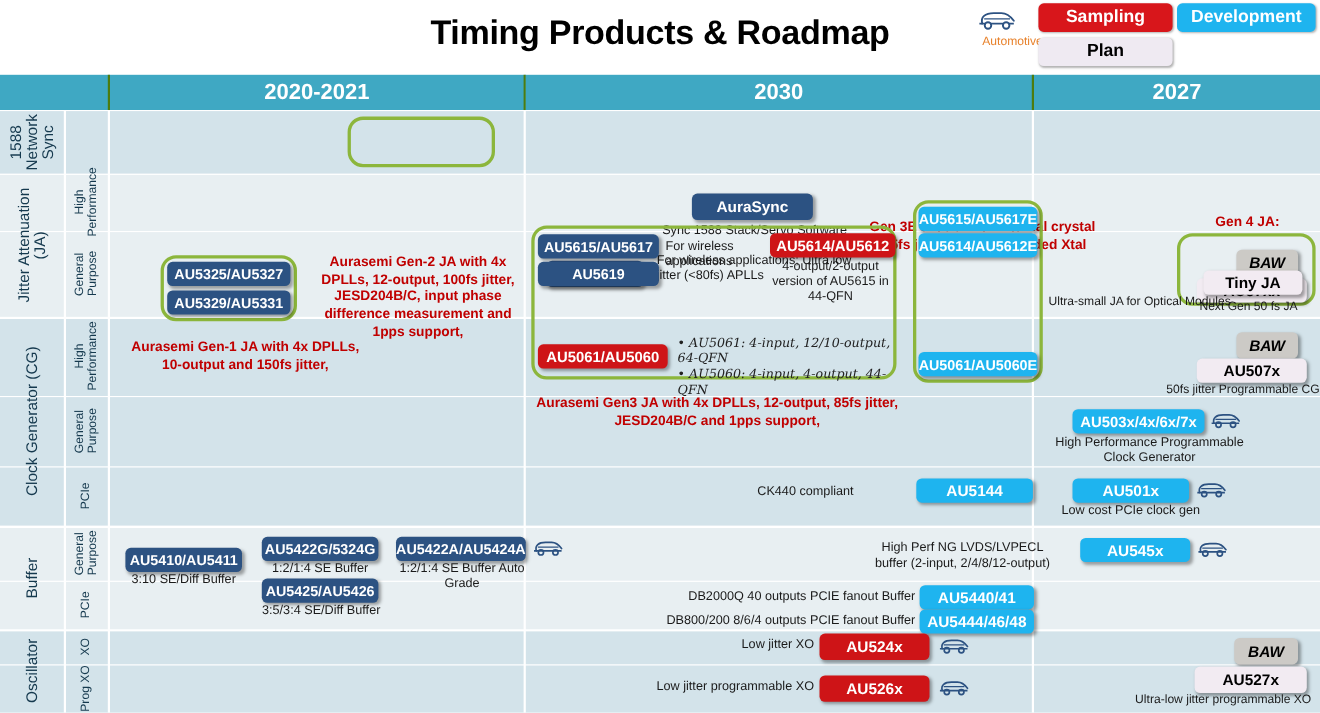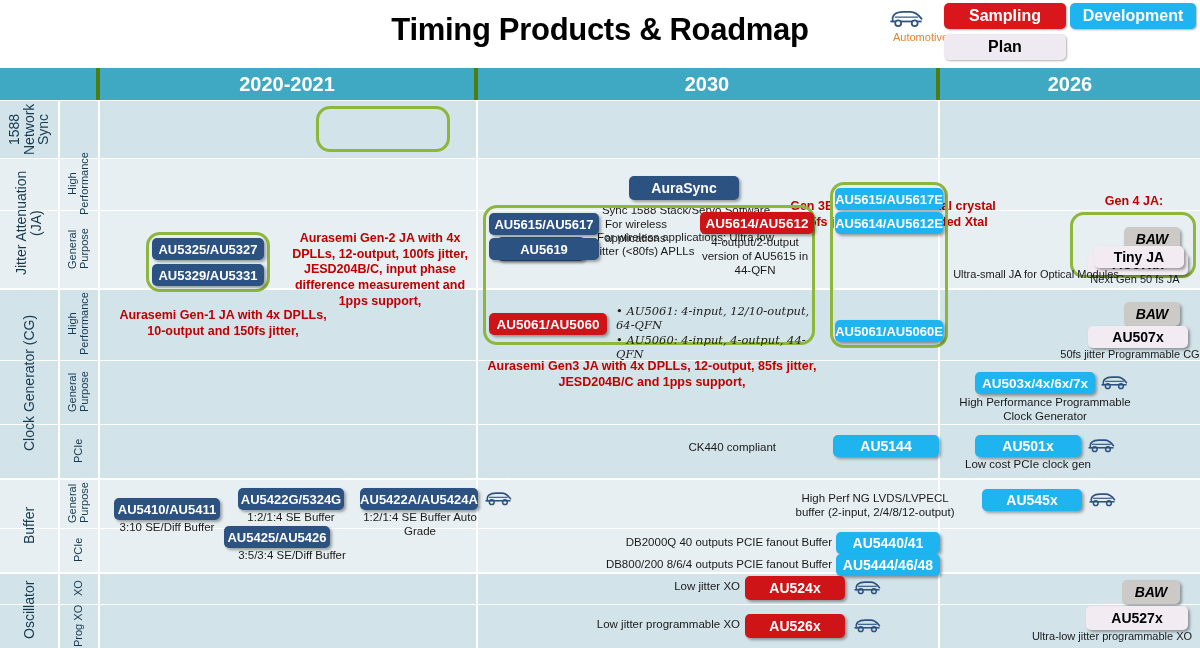--- a/index.html
+++ b/index.html
@@ -37,21 +37,21 @@
   .chip-plan        { background: #EFEAF2; color: #000; }
 
   
   #grid { position: absolute; left: 0; top: 68px; width: 1200px; height: 580px; }
 
   .colhead {
     position: absolute; top: 0; height: 32px;
     background: #3FA8C3; color: #fff;
     font-size: 20px; font-weight: bold;
     display: flex; align-items: center; justify-content: center;
-    border-right: 4px solid #4d7c0f;
+    border-right: 2px solid #4d7c0f;
   }
   .rowband { position: absolute; left: 0; width: 1200px; }
   .band-a { background: #D3E3EA; }
   .band-b { background: #E8EFF2; }
   .hrule  { position: absolute; left: 0; width: 1200px; height: 1px; background: #ffffff; }
   .vrule  { position: absolute; width: 2px; background: #ffffff; }
 
   .grouplabel, .sublabel {
     position: absolute;
     display: flex; align-items: center; justify-content: center;
@@ -130,21 +130,21 @@
       <div class="legend-chip chip-plan">Plan</div>
     </div>
   </div>
 </div>
 
 <div id="grid">
 
   <div class="colhead" style="left:0;width:100px;"></div>
   <div class="colhead" style="left:100px;width:378px;">2020-2021</div>
   <div class="colhead" style="left:478px;width:462px;">2030</div>
-  <div class="colhead" style="left:940px;width:260px;border-right:none;">2026</div>
+  <div class="colhead" style="left:940px;width:260px;border-right:none;">2027</div>
 
   <div class="rowband band-a" style="top:32px;height:58px;"></div>
   <div class="rowband band-b" style="top:90px;height:52px;"></div>
   <div class="rowband band-b" style="top:142px;height:78px;"></div>
   <div class="rowband band-a" style="top:220px;height:72px;"></div>
   <div class="rowband band-a" style="top:292px;height:64px;"></div>
   <div class="rowband band-a" style="top:356px;height:54px;"></div>
   <div class="rowband band-b" style="top:410px;height:50px;"></div>
   <div class="rowband band-b" style="top:460px;height:44px;"></div>
   <div class="rowband band-a" style="top:504px;height:32px;"></div>
@@ -257,21 +257,21 @@
       <circle cx="33" cy="18" r="3.4" stroke="#2C5282" stroke-width="2.2" fill="none"></circle>
     </svg>
   </div>
   <div class="note" style="left:955px;top:390px;width:146px;">Low cost PCIe clock gen</div>
 
   <div class="box b-production" style="left:114px;top:430px;width:106px;height:22px;font-size:13px;">AU5410/AU5411</div>
   <div class="note" style="left:108px;top:453px;width:118px;">3:10 SE/Diff Buffer</div>
 
   <div class="box b-production" style="left:238px;top:420px;width:106px;height:22px;font-size:13px;">AU5422G/5324G</div>
   <div class="note" style="left:238px;top:443px;width:106px;">1:2/1:4 SE Buffer</div>
-  <div class="box b-production" style="left:224px;top:458px;width:106px;height:22px;font-size:13px;">AU5425/AU5426</div>
+  <div class="box b-production" style="left:238px;top:458px;width:106px;height:22px;font-size:13px;">AU5425/AU5426</div>
   <div class="note" style="left:230px;top:481px;width:124px;">3:5/3:4 SE/Diff Buffer</div>
 
   <div class="box b-production" style="left:360px;top:420px;width:118px;height:22px;font-size:13px;">AU5422A/AU5424A</div>
   <div class="car" style="left:482px;top:421px;">
     <svg width="32" height="18" viewBox="0 0 46 24">
       <path d="M5 16 H41" stroke="#2C5282" stroke-width="2.2" fill="none"></path>
       <path d="M8 16 C6 9, 11 5, 20 5 L28 5 C34 5, 38 9, 41 13" stroke="#2C5282" stroke-width="2.2" fill="none" stroke-linecap="round"></path>
       <path d="M10 11 H37" stroke="#2C5282" stroke-width="1.6" fill="none"></path>
       <circle cx="14" cy="18" r="3.4" stroke="#2C5282" stroke-width="2.2" fill="none"></circle>
       <circle cx="33" cy="18" r="3.4" stroke="#2C5282" stroke-width="2.2" fill="none"></circle>

